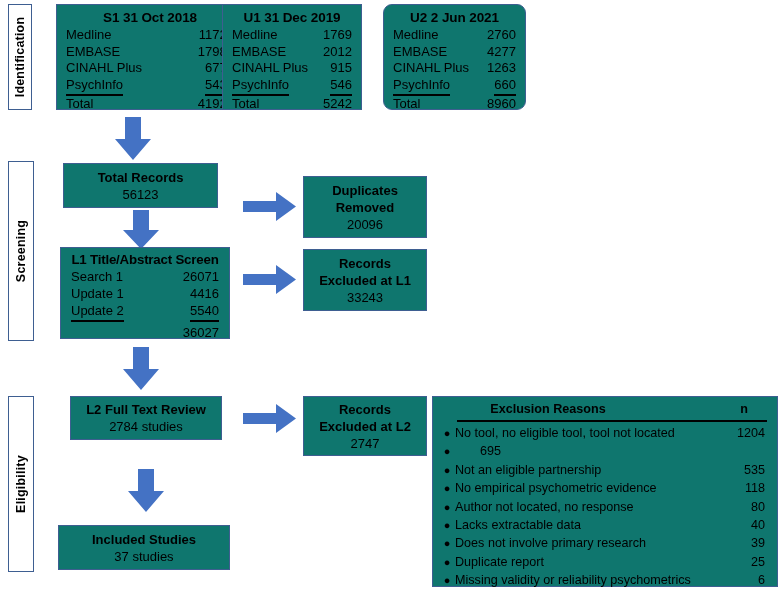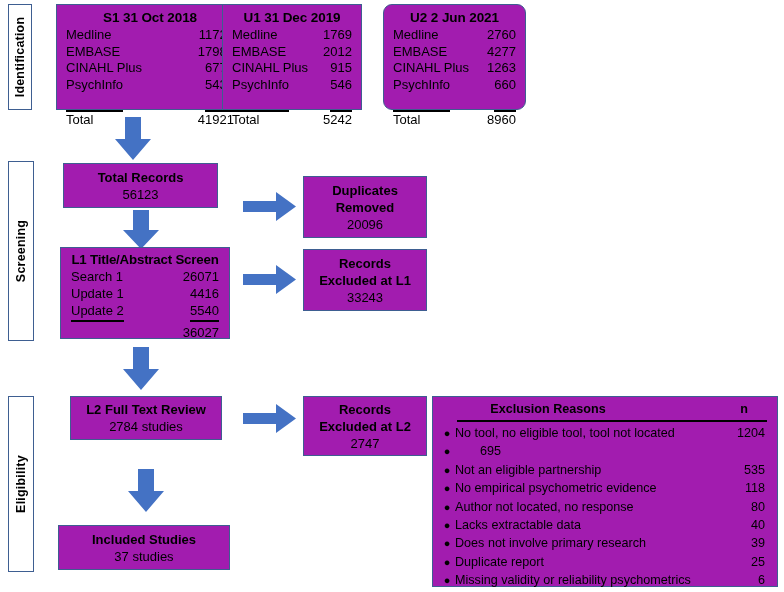--- a/index.html
+++ b/index.html
@@ -17,21 +17,21 @@
     height: 592px;
     background: #ffffff;
     overflow: hidden;
   }
 
   
   .box {
     position: absolute;
     box-sizing: border-box;
     border: 1.5px solid #3E5E91;
-    background: #a21caf;
+    background: #0f766e;
   }
   .stage-label {
     position: absolute;
     box-sizing: border-box;
     border: 1.5px solid #3E5E91;
     background: #ffffff;
     display: flex;
     align-items: center;
     justify-content: center;
   }
@@ -56,21 +56,21 @@
     font-size: 13px;
   }
   .src-row {
     display: flex;
     justify-content: space-between;
     line-height: 16.5px;
   }
   .src-row.underline .k,
   .src-row.underline .v {
     border-bottom: 2px solid #000;
-    padding-bottom: 17px;
+    padding-bottom: 1px;
   }
   .src-row .v { font-variant-numeric: tabular-nums; }
 
   
   .cbox {
     display: flex;
     flex-direction: column;
     align-items: center;
     justify-content: center;
     text-align: center;

